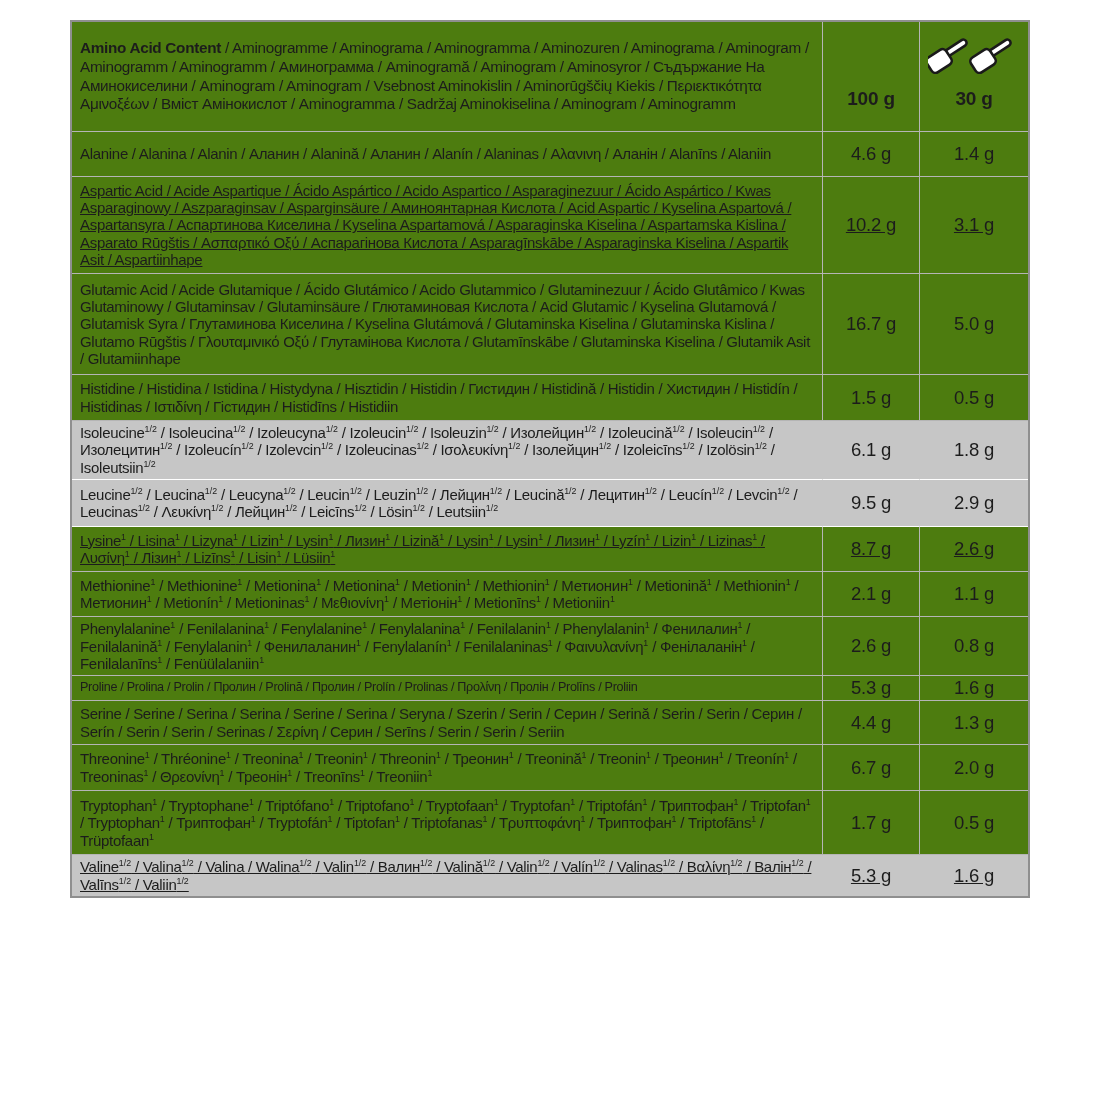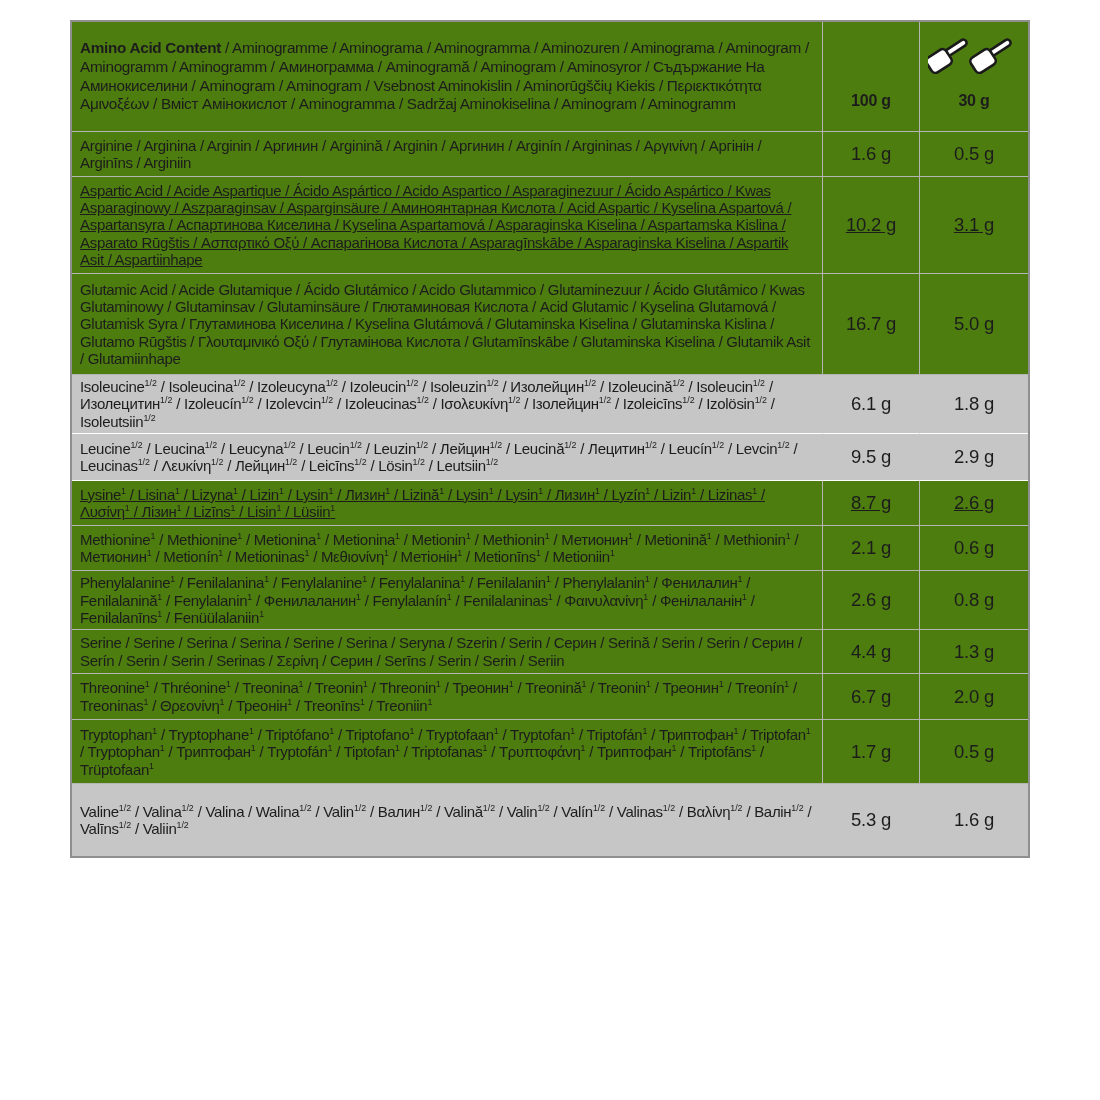--- a/index.html
+++ b/index.html
@@ -50,21 +50,21 @@
     display:block;font-size:15.3px;line-height:1.22;letter-spacing:-0.3px;
     max-height:104px;overflow:hidden;
   }
   .title-text .b{font-weight:bold;}
   .th-col{vertical-align:bottom;}
   .th-inner{
     height:106px;box-sizing:border-box;
     display:flex;flex-direction:column;align-items:center;
     justify-content:flex-end;padding-bottom:20px;
   }
-  .col-label{font-weight:bold;font-size:16px;letter-spacing:-0.2px;}
+  .col-label{font-weight:bold;font-size:19px;letter-spacing:-0.2px;}
   .scoops{flex:1;display:flex;align-items:flex-start;justify-content:center;padding-top:6px;}
 </style>
 </head>
 <body>
 
 <div class="label-page">
   <table class="amino">
     <colgroup>
       <col class="c-name">
         <col class="c-100">
@@ -97,39 +97,46 @@
               </svg>
             </span>
             <span class="col-label">30 g</span>
           </div>
         </th>
       </tr>
     </thead>
     <tbody>
         <tr style="height: 45px;">
     <td class="name-cell">
-      <span class="nm" style="max-height: 41px;">Arginine / Arginina / Arginin / Аргинин / Arginină / Arginin / Аргинин / Arginín / Argininas / Αργινίνη / Аргінін / Arginīns / Arginiin</span>
-    </td>
-    <td class="vcell v100">1.6 g</td>
-    <td class="vcell v30">0.5 g</td>
+      <span class="nm" style="max-height: 41px;">Alanine / Alanina / Alanin / Аланин / Alanină / Аланин / Alanín / Alaninas / Αλανινη / Аланін / Alanīns / Alaniin</span>
+    </td>
+    <td class="vcell v100">4.6 g</td>
+    <td class="vcell v30">1.4 g</td>
   </tr>
         <tr style="height: 97px; text-decoration: underline;">
     <td class="name-cell">
       <span class="nm" style="max-height: 93px;">Aspartic Acid / Acide Aspartique / Ácido Aspártico / Acido Aspartico / Asparaginezuur / Ácido Aspártico / Kwas Asparaginowy / Aszparaginsav / Asparginsäure / Аминоянтарная Кислота / Acid Aspartic / Kyselina Aspartová / Aspartansyra / Аспартинова Киселина / Kyselina Aspartamová / Asparaginska Kiselina / Aspartamska Kislina / Asparato Rūgštis / Ασπαρτικό Οξύ / Аспарагінова Кислота / Asparagīnskābe / Asparaginska Kiselina / Aspartik Asit / Aspartiinhape</span>
     </td>
     <td class="vcell v100">10.2 g</td>
     <td class="vcell v30">3.1 g</td>
   </tr>
         <tr style="height: 101px;">
     <td class="name-cell">
       <span class="nm" style="max-height: 97px;">Glutamic Acid / Acide Glutamique / Ácido Glutámico / Acido Glutammico / Glutaminezuur / Ácido Glutâmico / Kwas Glutaminowy / Glutaminsav / Glutaminsäure / Глютаминовая Кислота / Acid Glutamic / Kyselina Glutamová / Glutamisk Syra / Глутаминова Киселина / Kyselina Glutámová / Glutaminska Kiselina / Glutaminska Kislina / Glutamo Rūgštis / Γλουταμινικό Οξύ / Глутамінова Кислота / Glutamīnskābe / Glutaminska Kiselina / Glutamik Asit / Glutamiinhape</span>
     </td>
     <td class="vcell v100">16.7 g</td>
     <td class="vcell v30">5.0 g</td>
   </tr>
+        <tr style="height: 46px;">
+    <td class="name-cell">
+      <span class="nm" style="max-height: 42px;">Histidine / Histidina / Istidina / Histydyna / Hisztidin / Histidin / Гистидин / Histidină / Histidin / Хистидин / Histidín / Histidinas / Ιστιδίνη / Гістидин / Histidīns / Histidiin</span>
+    </td>
+    <td class="vcell v100">1.5 g</td>
+    <td class="vcell v30">0.5 g</td>
+  </tr>
         <tr class="shaded" style="height: 57px;">
     <td class="name-cell">
       <span class="nm" style="max-height: 53px;">Isoleucine<sup>1/2</sup> / Isoleucina<sup>1/2</sup> / Izoleucyna<sup>1/2</sup> / Izoleucin<sup>1/2</sup> / Isoleuzin<sup>1/2</sup> / Изолейцин<sup>1/2</sup> / Izoleucină<sup>1/2</sup> / Isoleucin<sup>1/2</sup> / Изолецитин<sup>1/2</sup> / Izoleucín<sup>1/2</sup> / Izolevcin<sup>1/2</sup> / Izoleucinas<sup>1/2</sup> / Ισολευκίνη<sup>1/2</sup> / Ізолейцин<sup>1/2</sup> / Izoleicīns<sup>1/2</sup> / Izolösin<sup>1/2</sup> / Isoleutsiin<sup>1/2</sup></span>
     </td>
     <td class="vcell v100">6.1 g</td>
     <td class="vcell v30">1.8 g</td>
   </tr>
         <tr class="shaded" style="height: 47px;">
     <td class="name-cell">
       <span class="nm" style="max-height: 43px;">Leucine<sup>1/2</sup> / Leucina<sup>1/2</sup> / Leucyna<sup>1/2</sup> / Leucin<sup>1/2</sup> / Leuzin<sup>1/2</sup> / Лейцин<sup>1/2</sup> / Leucină<sup>1/2</sup> / Лецитин<sup>1/2</sup> / Leucín<sup>1/2</sup> / Levcin<sup>1/2</sup> / Leucinas<sup>1/2</sup> / Λευκίνη<sup>1/2</sup> / Лейцин<sup>1/2</sup> / Leicīns<sup>1/2</sup> / Lösin<sup>1/2</sup> / Leutsiin<sup>1/2</sup></span>
@@ -142,29 +149,36 @@
       <span class="nm" style="max-height: 41px;">Lysine<sup>1</sup> / Lisina<sup>1</sup> / Lizyna<sup>1</sup> / Lizin<sup>1</sup> / Lysin<sup>1</sup> / Лизин<sup>1</sup> / Lizină<sup>1</sup> / Lysin<sup>1</sup> / Lysin<sup>1</sup> / Лизин<sup>1</sup> / Lyzín<sup>1</sup> / Lizin<sup>1</sup> / Lizinas<sup>1</sup> / Λυσίνη<sup>1</sup> / Лізин<sup>1</sup> / Lizīns<sup>1</sup> / Lisin<sup>1</sup> / Lüsiin<sup>1</sup></span>
     </td>
     <td class="vcell v100">8.7 g</td>
     <td class="vcell v30">2.6 g</td>
   </tr>
         <tr style="height: 45px;">
     <td class="name-cell">
       <span class="nm" style="max-height: 41px;">Methionine<sup>1</sup> / Methionine<sup>1</sup> / Metionina<sup>1</sup> / Metionina<sup>1</sup> / Metionin<sup>1</sup> / Methionin<sup>1</sup> / Метионин<sup>1</sup> / Metionină<sup>1</sup> / Methionin<sup>1</sup> / Метионин<sup>1</sup> / Metionín<sup>1</sup> / Metioninas<sup>1</sup> / Μεθιονίνη<sup>1</sup> / Метіонін<sup>1</sup> / Metionīns<sup>1</sup> / Metioniin<sup>1</sup></span>
     </td>
     <td class="vcell v100">2.1 g</td>
-    <td class="vcell v30">0.6 g</td>
+    <td class="vcell v30">1.1 g</td>
   </tr>
         <tr style="height: 59px; margin-top: 19px;">
     <td class="name-cell">
       <span class="nm" style="max-height: 55px;">Phenylalanine<sup>1</sup> / Fenilalanina<sup>1</sup> / Fenylalanine<sup>1</sup> / Fenylalanina<sup>1</sup> / Fenilalanin<sup>1</sup> / Phenylalanin<sup>1</sup> / Фенилалин<sup>1</sup> / Fenilalanină<sup>1</sup> / Fenylalanin<sup>1</sup> / Фенилаланин<sup>1</sup> / Fenylalanín<sup>1</sup> / Fenilalaninas<sup>1</sup> / Φαινυλανίνη<sup>1</sup> / Фенілаланін<sup>1</sup> / Fenilalanīns<sup>1</sup> / Fenüülalaniin<sup>1</sup></span>
     </td>
     <td class="vcell v100">2.6 g</td>
     <td class="vcell v30">0.8 g</td>
   </tr>
+        <tr class="small" style="height: 23px;">
+    <td class="name-cell">
+      <span class="nm" style="max-height: 19px;">Proline / Prolina / Prolin / Пролин / Prolină / Пролин / Prolín / Prolinas / Προλίνη / Пролін / Prolīns / Proliin</span>
+    </td>
+    <td class="vcell v100">5.3 g</td>
+    <td class="vcell v30">1.6 g</td>
+  </tr>
         <tr style="height: 44px;">
     <td class="name-cell">
       <span class="nm" style="max-height: 40px;">Serine / Serine / Serina / Serina / Serine / Serina / Seryna / Szerin / Serin / Серин / Serină / Serin / Serin / Серин / Serín / Serin / Serin / Serinas / Σερίνη / Серин / Serīns / Serin / Serin / Seriin</span>
     </td>
     <td class="vcell v100">4.4 g</td>
     <td class="vcell v30">1.3 g</td>
   </tr>
         <tr style="height: 46px;">
     <td class="name-cell">
       <span class="nm" style="max-height: 42px;">Threonine<sup>1</sup> / Thréonine<sup>1</sup> / Treonina<sup>1</sup> / Treonin<sup>1</sup> / Threonin<sup>1</sup> / Треонин<sup>1</sup> / Treonină<sup>1</sup> / Treonin<sup>1</sup> / Треонин<sup>1</sup> / Treonín<sup>1</sup> / Treoninas<sup>1</sup> / Θρεονίνη<sup>1</sup> / Треонін<sup>1</sup> / Treonīns<sup>1</sup> / Treoniin<sup>1</sup></span>
@@ -172,21 +186,21 @@
     <td class="vcell v100">6.7 g</td>
     <td class="vcell v30">2.0 g</td>
   </tr>
         <tr style="height: 64px;">
     <td class="name-cell">
       <span class="nm" style="max-height: 60px;">Tryptophan<sup>1</sup> / Tryptophane<sup>1</sup> / Triptófano<sup>1</sup> / Triptofano<sup>1</sup> / Tryptofaan<sup>1</sup> / Tryptofan<sup>1</sup> / Triptofán<sup>1</sup> / Триптофан<sup>1</sup> / Triptofan<sup>1</sup> / Tryptophan<sup>1</sup> / Триптофан<sup>1</sup> / Tryptofán<sup>1</sup> / Tiptofan<sup>1</sup> / Triptofanas<sup>1</sup> / Τρυπτοφάνη<sup>1</sup> / Триптофан<sup>1</sup> / Triptofāns<sup>1</sup> / Trüptofaan<sup>1</sup></span>
     </td>
     <td class="vcell v100">1.7 g</td>
     <td class="vcell v30">0.5 g</td>
   </tr>
-        <tr class="shaded" style="height: 72px;">
+        <tr class="shaded" style="height: 41px; text-decoration: underline;">
     <td class="name-cell">
       <span class="nm" style="max-height: 52px;">Valine<sup>1/2</sup> / Valina<sup>1/2</sup> / Valina / Walina<sup>1/2</sup> / Valin<sup>1/2</sup> / Валин<sup>1/2</sup> / Valină<sup>1/2</sup> / Valin<sup>1/2</sup> / Valín<sup>1/2</sup> / Valinas<sup>1/2</sup> / Βαλίνη<sup>1/2</sup> / Валін<sup>1/2</sup> / Valīns<sup>1/2</sup> / Valiin<sup>1/2</sup></span>
     </td>
     <td class="vcell v100">5.3 g</td>
     <td class="vcell v30">1.6 g</td>
   </tr>
       </tbody>
   </table>
 </div>
 

